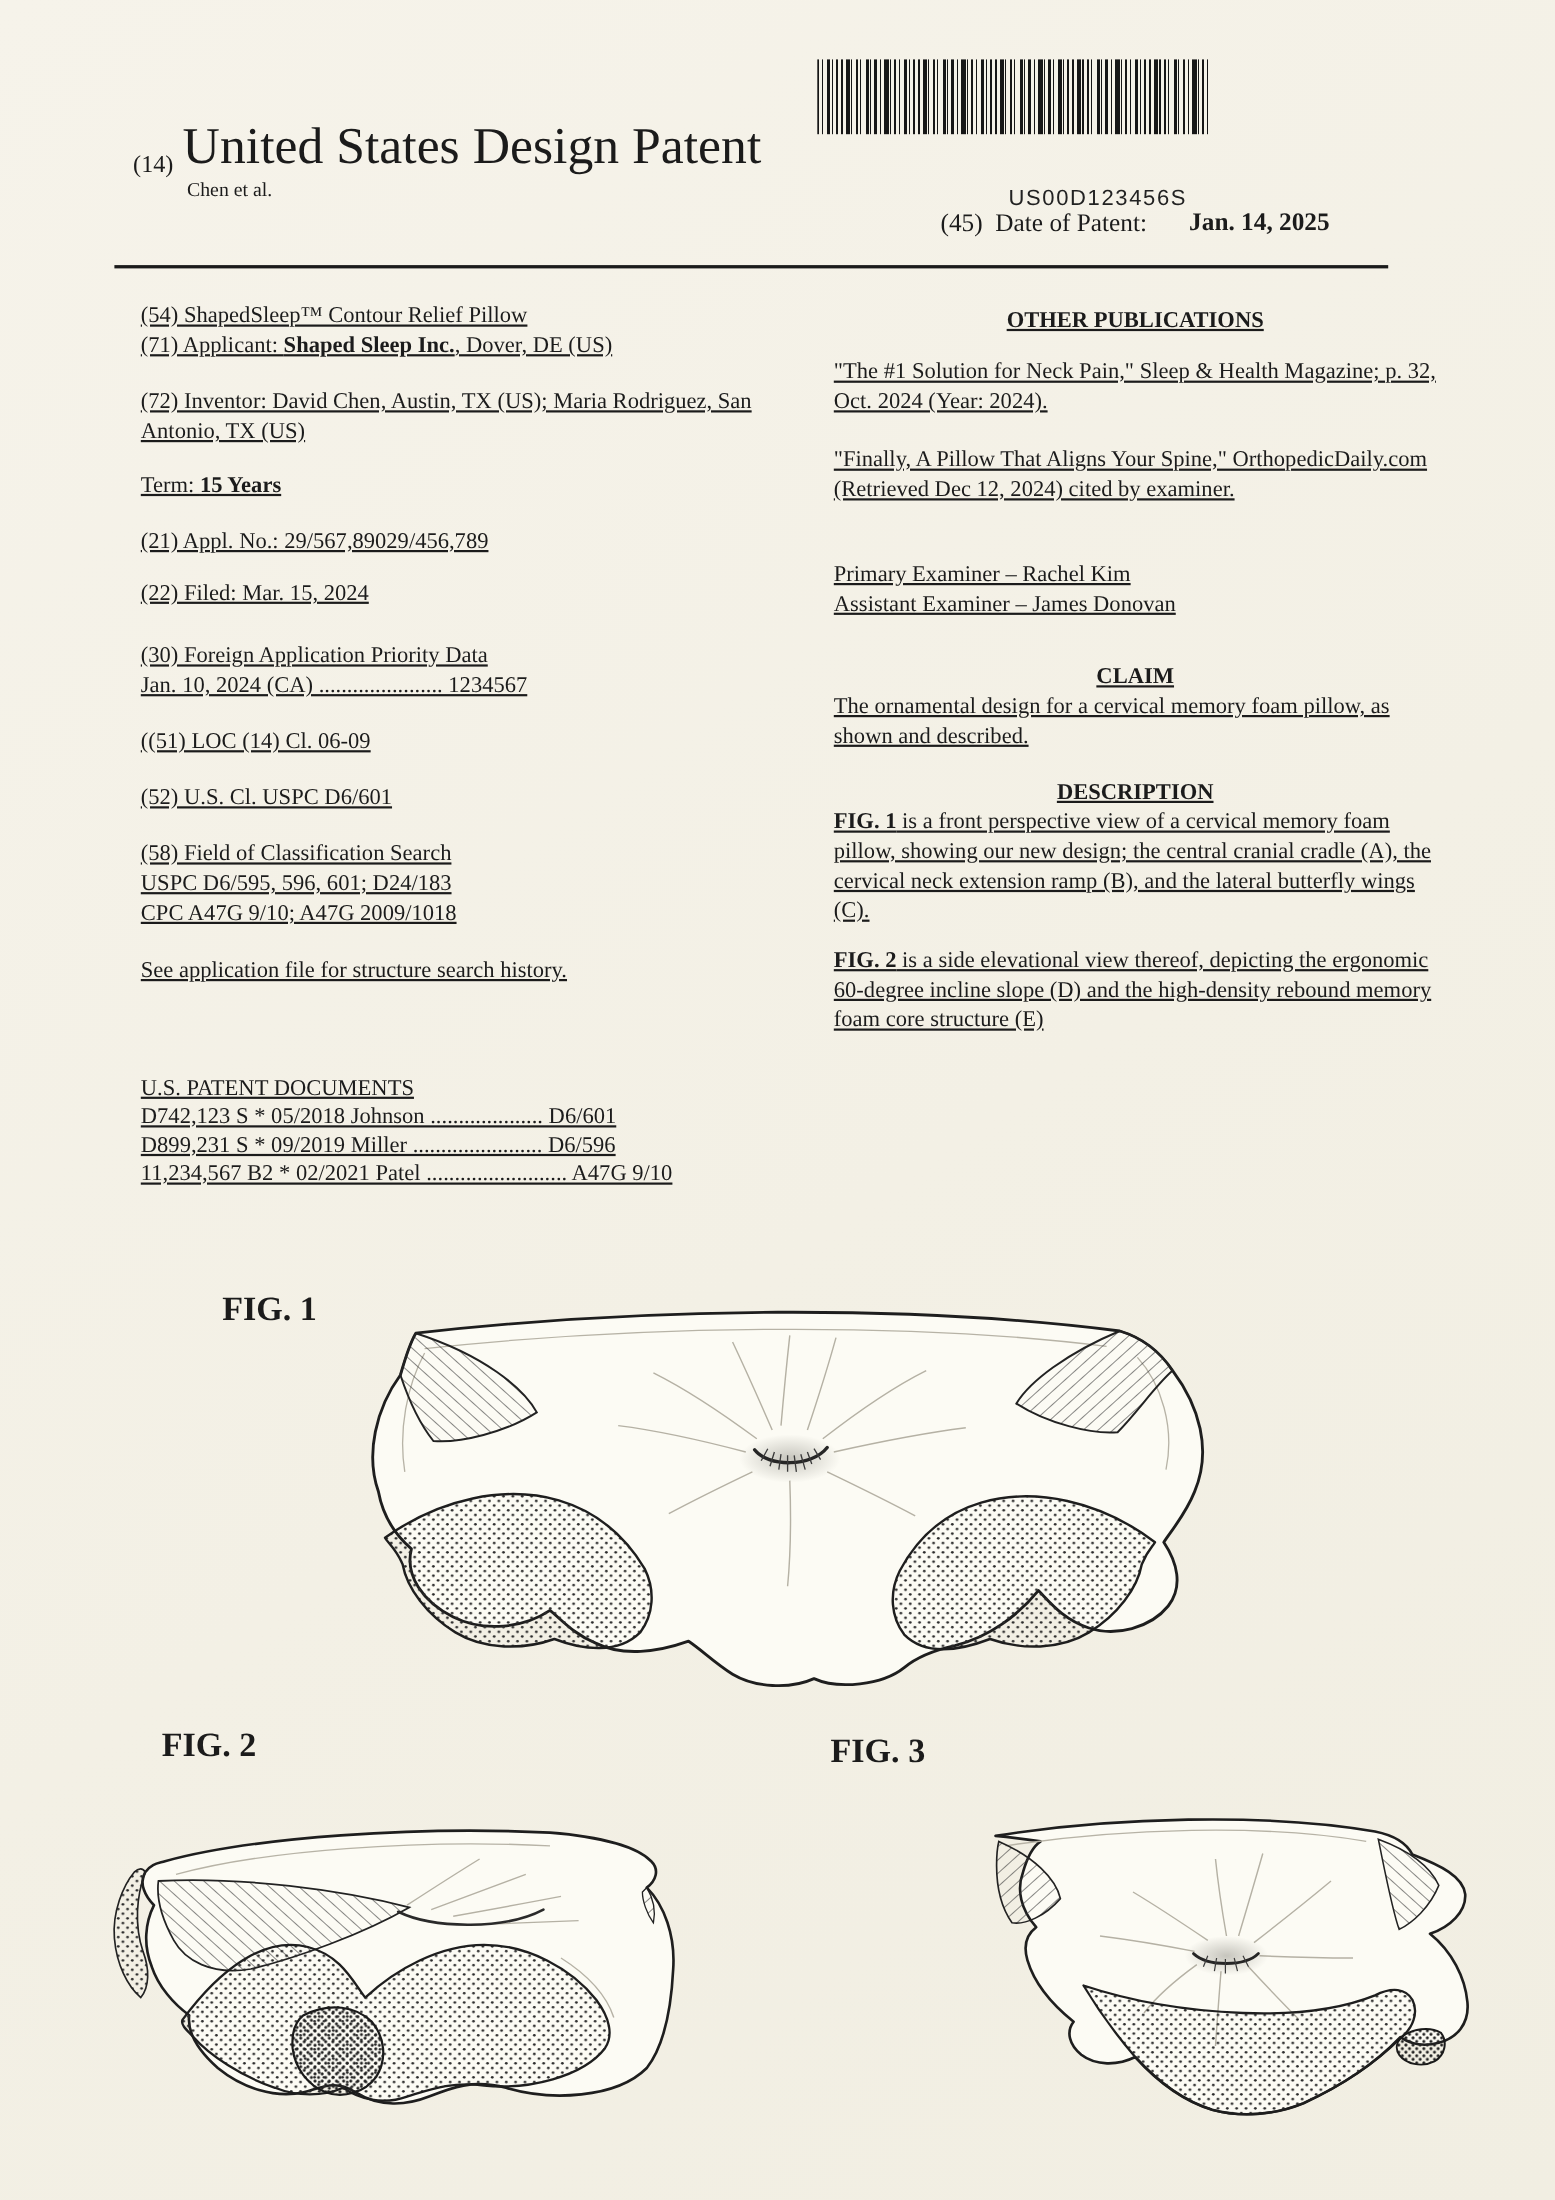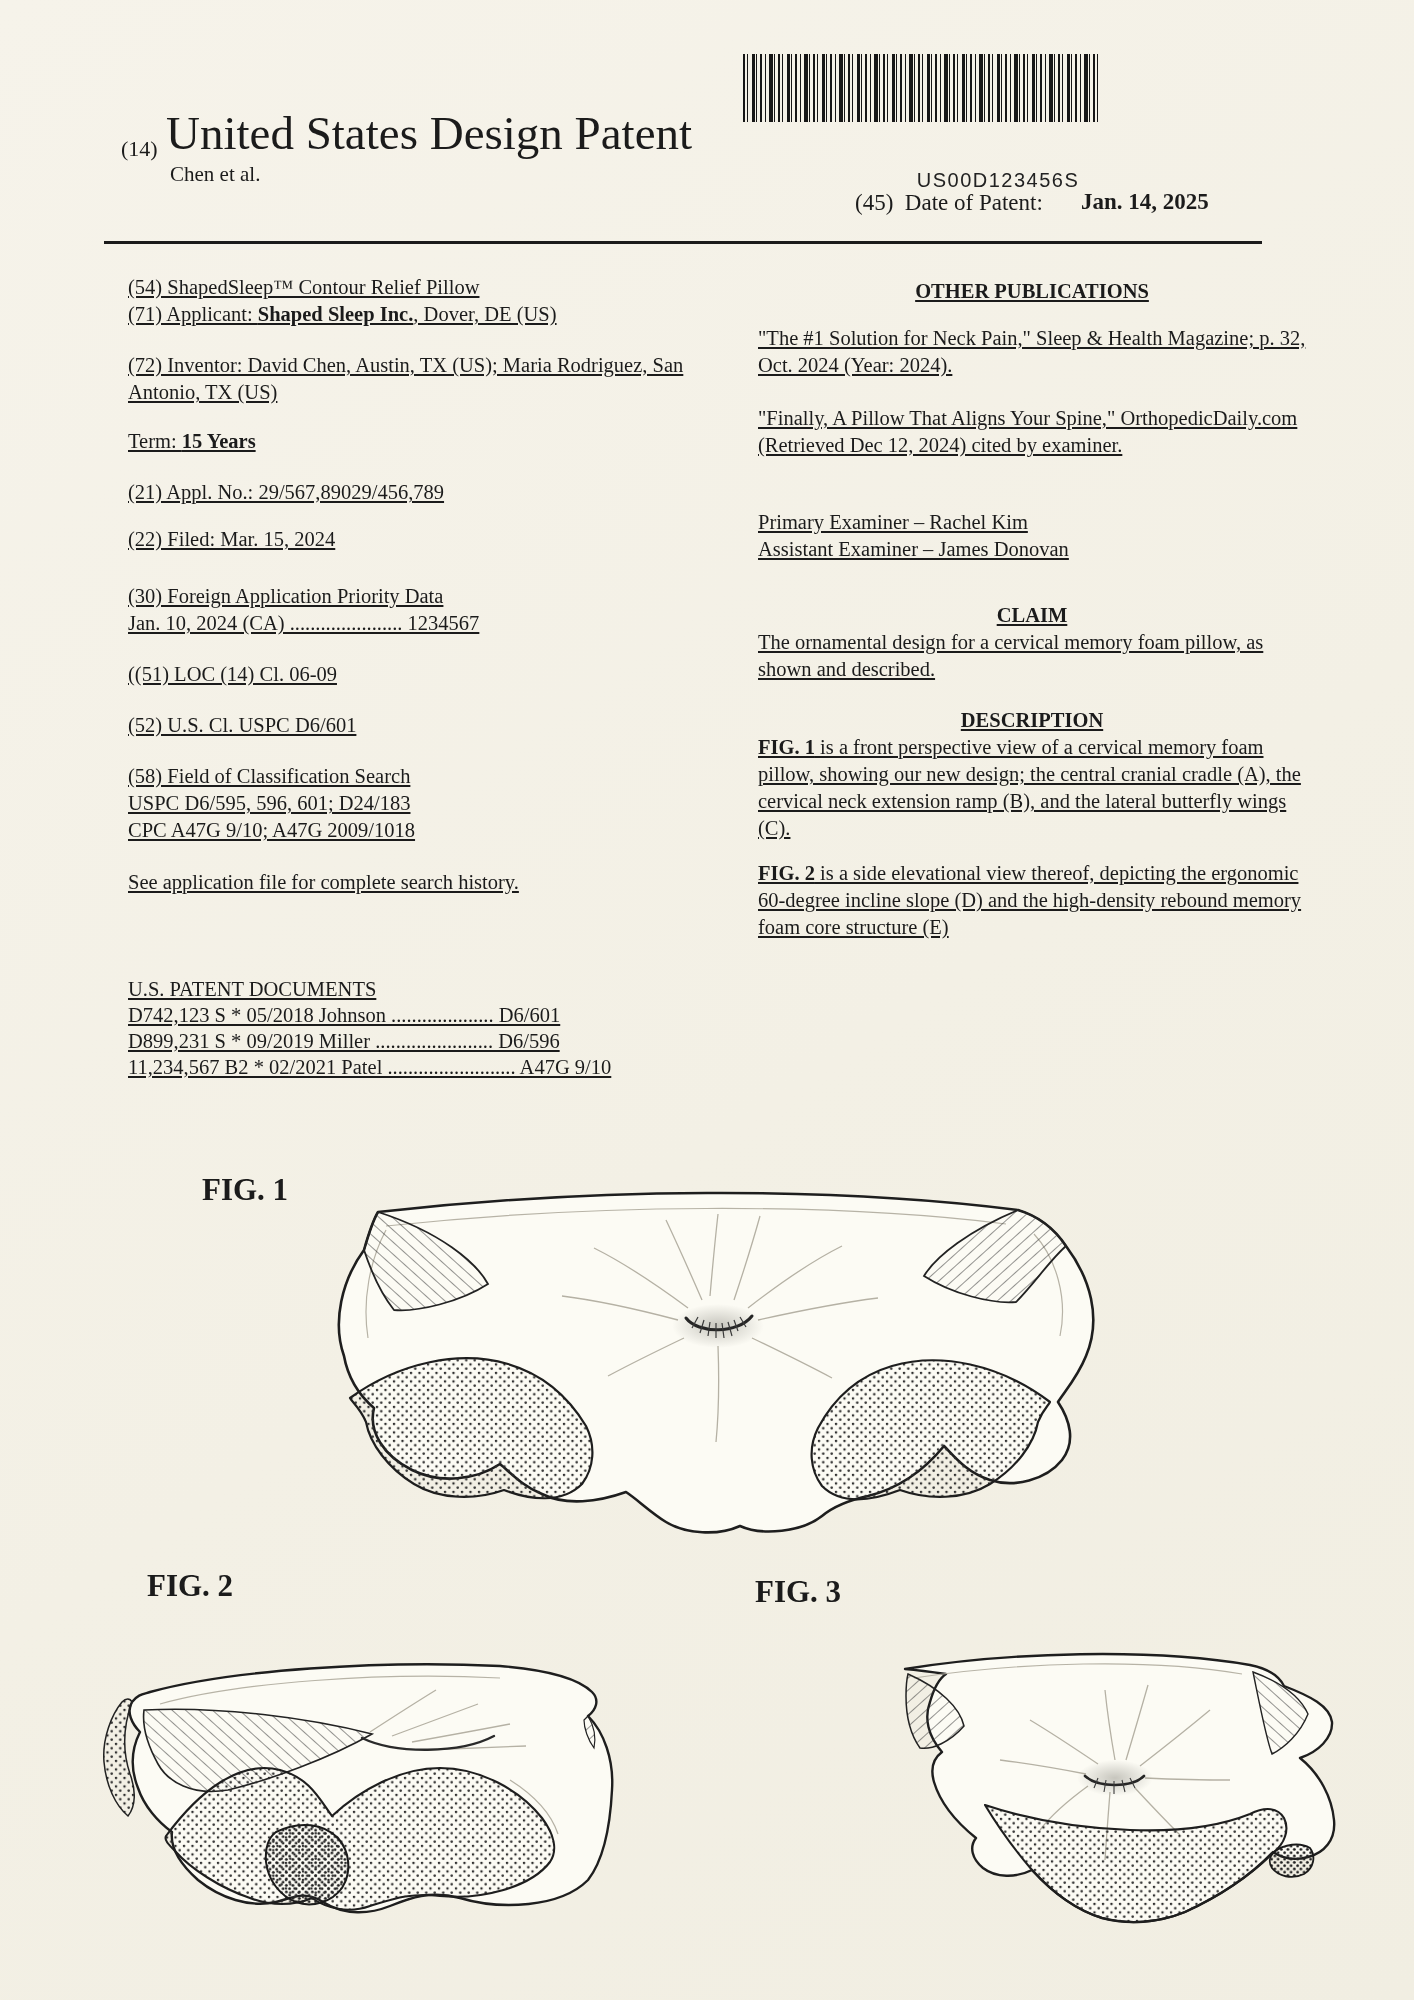--- a/index.html
+++ b/index.html
@@ -16,21 +16,21 @@
   .barcode{position:absolute;left:743px;top:54px;width:356px;height:68px;
     background:repeating-linear-gradient(90deg,
       #161616 0 2px,#f4f1e7 2px 4px,#161616 4px 5px,#f4f1e7 5px 9px,
       #161616 9px 12px,#f4f1e7 12px 13px,#161616 13px 14px,#f4f1e7 14px 17px,
       #161616 17px 19px,#f4f1e7 19px 22px,#161616 22px 23px,#f4f1e7 23px 26px,
       #161616 26px 30px,#f4f1e7 30px 31px,#161616 31px 32px,#f4f1e7 32px 35px);}
   .barcode-num{position:absolute;left:868px;top:121px;width:260px;text-align:center;
     font-family:"Liberation Sans", sans-serif;font-size:20px;letter-spacing:1.5px;color:#222;margin-top:48px;}
   .kindcode{position:absolute;left:121px;top:136px;font-size:22px;}
   .doc-title{position:absolute;left:166px;top:108px;font-size:47px;line-height:50px;}
-  .byline{position:absolute;left:170px;top:162px;font-size:21px;}
+  .byline{position:absolute;left:170px;top:162px;font-size:18px;}
   .date-label{position:absolute;left:855px;top:190px;font-size:23px;}
   .date-value{position:absolute;left:1081px;top:189px;font-size:23px;font-weight:bold;}
   .rule{position:absolute;left:104px;top:241px;width:1158px;height:2.5px;background:#1b1b1b;}
   .fig-label{position:absolute;font-size:31px;font-weight:bold;}
   svg{position:absolute;overflow:visible;}
 </style>
 </head>
 <body>
 
 <div class="page">
@@ -67,21 +67,21 @@
 
   <div class="blk leftcol" style="top:661px">((51) LOC (14) Cl. 06-09</div>
   <div class="blk leftcol" style="top:712px">(52) U.S. Cl. USPC D6/601</div>
 
   <div class="blk leftcol" style="top:763px">
     <div>(58) Field of Classification Search</div>
     <div>USPC D6/595, 596, 601; D24/183</div>
     <div>CPC A47G 9/10; A47G 2009/1018</div>
   </div>
 
-  <div class="blk leftcol" style="top:869px">See application file for complete search history.</div>
+  <div class="blk leftcol" style="top:869px">See application file for structure search history.</div>
 
   <div class="blk leftcol refs" style="top:976px">
     <div>U.S. PATENT DOCUMENTS</div>
     <div>D742,123 S * 05/2018 Johnson .................... D6/601</div>
     <div>D899,231 S * 09/2019 Miller ....................... D6/596</div>
     <div>11,234,567 B2 * 02/2021 Patel ......................... A47G 9/10</div>
   </div>
 
   <div class="blk rightcol center b" style="top:278px">OTHER PUBLICATIONS</div>
   <div class="blk rightcol" style="top:325px">"The #1 Solution for Neck Pain," Sleep &amp; Health Magazine; p. 32, Oct. 2024 (Year: 2024).</div>

